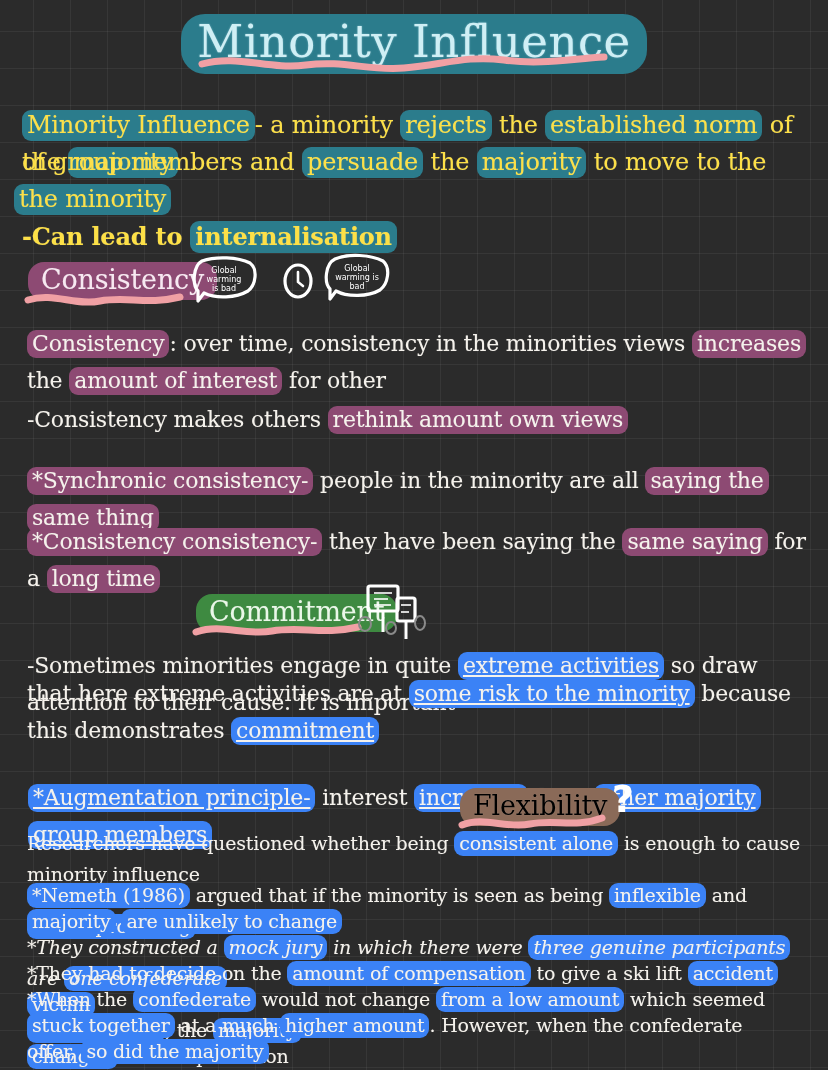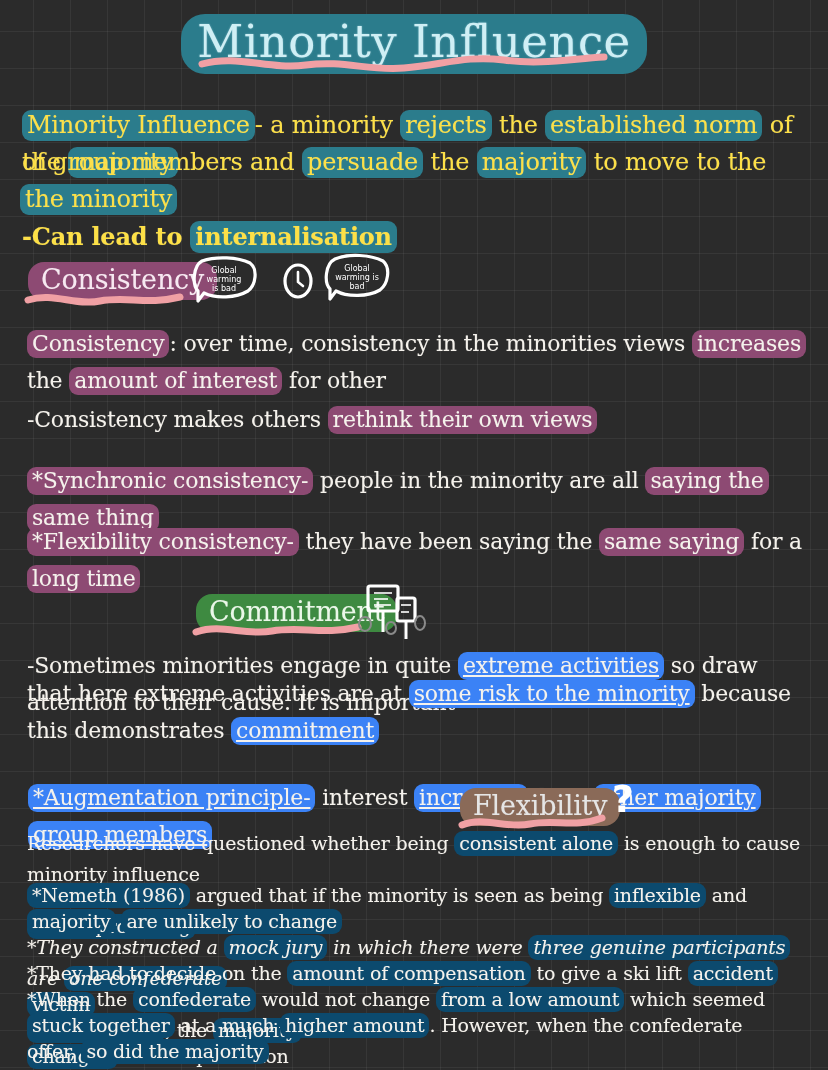--- a/index.html
+++ b/index.html
@@ -30,21 +30,21 @@
   
   .hl{
     border-radius:9px;
     padding:1px 5px 2px 5px;
     box-decoration-break:clone;
     -webkit-box-decoration-break:clone;
   }
   .hl-teal{background:#2b7c8c;}
   .hl-pink{background:#8d4a73;}
   .hl-green{background:#3b82f6;text-decoration:underline;}
-  .hl-brown{background:#0c4a6e;}
+  .hl-brown{background:#3b82f6;}
 
   
   .title-wrap{
     position:absolute;left:0;right:0;top:14px;
     text-align:center;
   }
   .title{
     display:inline-block;
     position:relative;
     font-size:45px;
@@ -74,21 +74,21 @@
   .head{
     position:absolute;
     font-size:27px;
     line-height:34px;
     padding:1px 13px 3px 13px;
     border-radius:16px;
     white-space:nowrap;
   }
   .head.pink{background:#8d4a73;color:#f7e9f1;}
   .head.green{background:#3e8a41;color:#eaf7e8;}
-  .head.brown{background:#8a6a58;color:#e5e5e5;}
+  .head.brown{background:#8a6a58;color:#000000;}
 
   .doodle{position:absolute;}
   .doodle svg{display:block;}
 
   .qmark{
     position:absolute;
     font-family:"DejaVu Sans", sans-serif;
     font-weight:700;
     font-size:38px;
     line-height:38px;
@@ -106,21 +106,21 @@
     <span class="title hw">Minority Influence</span>
   </div>
   <div class="squiggle" style="left:198px;top:48px;">
     <svg width="412" height="28" viewBox="0 0 412 28">
       <path d="M4,16 C40,6 70,22 108,17 C146,12 170,23 206,20 C244,17 268,7 306,12 C342,17 372,11 406,9" fill="none" stroke="#f0a0a4" stroke-width="7" stroke-linecap="round"></path>
     </svg>
   </div>
 
   <div class="para teal hw" style="left:22px;top:107px;width:790px;"><span class="hl hl-teal">Minority Influence</span>- a minority <span class="hl hl-teal">rejects</span> the <span class="hl hl-teal">established norm</span> of the <span class="hl hl-teal">majority</span></div>
   <div class="para teal hw" style="left:22px;top:144px;width:790px;">of group members and <span class="hl hl-teal">persuade</span> the <span class="hl hl-teal">majority</span> to move to the <span class="hl hl-teal">position of</span></div>
-  <div class="para teal hw" style="left:20px;top:181px;width:790px;"><span class="hl hl-teal">the minority</span></div>
+  <div class="para teal hw" style="left:14px;top:181px;width:790px;"><span class="hl hl-teal">the minority</span></div>
   <div class="para teal hw" style="left:22px;top:218px;width:790px;font-weight:bold;">-Can lead to <span class="hl hl-teal">internalisation</span></div>
 
   <div class="head pink hw" style="left:28px;top:262px;">Consistency</div>
   <div class="squiggle" style="left:24px;top:288px;">
     <svg width="160" height="22" viewBox="0 0 160 22">
       <path d="M4,12 C30,4 50,18 76,13 C102,8 124,17 156,9" fill="none" stroke="#f0a0a4" stroke-width="7" stroke-linecap="round"></path>
     </svg>
   </div>
 
   <div class="doodle" style="left:190px;top:255px;">
@@ -142,23 +142,23 @@
   <div class="doodle" style="left:321px;top:252px;">
     <svg width="72" height="50" viewBox="0 0 72 50">
       <path d="M14,7 C28,1 50,3 62,9 C70,16 67,32 59,38 C47,45 26,45 15,39 L9,47 L9,37 C3,31 4,12 14,7 Z" fill="none" stroke="#ffffff" stroke-width="3.2" stroke-linejoin="round"></path>
       <text x="36" y="19" font-family="DejaVu Sans, sans-serif" font-size="8" fill="#ffffff" text-anchor="middle">Global</text>
       <text x="36" y="28" font-family="DejaVu Sans, sans-serif" font-size="8" fill="#ffffff" text-anchor="middle">warming is</text>
       <text x="36" y="37" font-family="DejaVu Sans, sans-serif" font-size="8" fill="#ffffff" text-anchor="middle">bad</text>
     </svg>
   </div>
 
   <div class="para hw" style="left:27px;top:325px;width:780px;"><span class="hl hl-pink">Consistency</span>: over time, consistency in the minorities views <span class="hl hl-pink">increases</span> the <span class="hl hl-pink">amount of interest</span> for other</div>
-  <div class="para hw" style="left:27px;top:401px;width:780px;">-Consistency makes others <span class="hl hl-pink">rethink their own views</span></div>
+  <div class="para hw" style="left:27px;top:401px;width:780px;">-Consistency makes others <span class="hl hl-pink">rethink amount own views</span></div>
   <div class="para hw" style="left:27px;top:462px;width:780px;"><span class="hl hl-pink">*Synchronic consistency-</span> people in the minority are all <span class="hl hl-pink">saying the same thing</span></div>
-  <div class="para hw" style="left:27px;top:523px;width:780px;"><span class="hl hl-pink">*Flexibility consistency-</span> they have been saying the <span class="hl hl-pink">same saying</span> for a <span class="hl hl-pink">long time</span></div>
+  <div class="para hw" style="left:27px;top:523px;width:780px;"><span class="hl hl-pink">*Consistency consistency-</span> they have been saying the <span class="hl hl-pink">same saying</span> for a <span class="hl hl-pink">long time</span></div>
 
   <div class="head green hw" style="left:196px;top:594px;">Commitment</div>
   <div class="squiggle" style="left:192px;top:619px;">
     <svg width="170" height="22" viewBox="0 0 170 22">
       <path d="M4,13 C30,4 52,17 80,12 C108,7 132,16 166,8" fill="none" stroke="#f0a0a4" stroke-width="7" stroke-linecap="round"></path>
     </svg>
   </div>
 
   <div class="doodle" style="left:358px;top:582px;">
     <svg width="72" height="62" viewBox="0 0 72 62">

